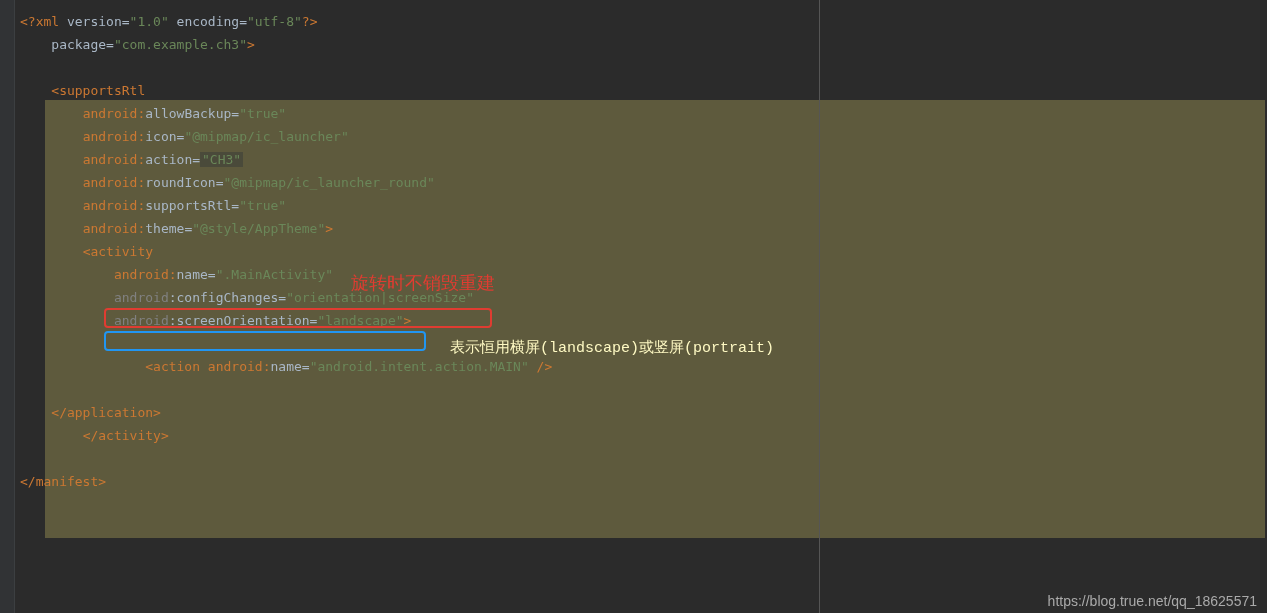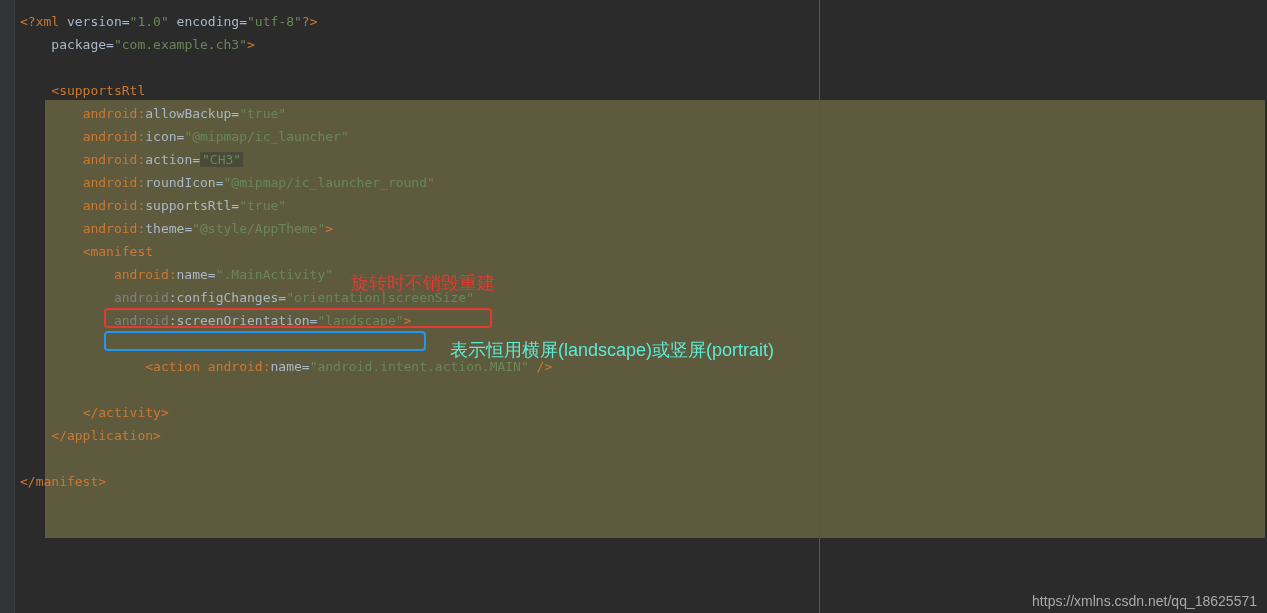--- a/index.html
+++ b/index.html
@@ -55,23 +55,23 @@
     
     .annotation-red {
       position: absolute;
       color: #e03c31;
       font-size: 18px;
       font-family: Liberation Mono, monospace;
       z-index: 10;
     }
     .annotation-blue {
       position: absolute;
-      color: #5eead4;
-      font-size: 18px;
-      font-family: Liberation Sans, sans-serif;
+      color: #fef9c3;
+      font-size: 15px;
+      font-family: Liberation Mono, monospace;
       z-index: 10;
     }
     .box-red {
       position: absolute;
       border: 2px solid #e03c31;
       border-radius: 4px;
       z-index: 5;
     }
     .box-blue {
       position: absolute;
@@ -129,49 +129,49 @@
       <div class="code-line">        <span class="tag">android:</span><span class="attr-name">icon</span><span class="eq">=</span><span class="string">"@mipmap/ic_launcher"</span></div>
 
       <div class="code-line">        <span class="tag">android:</span><span class="attr-name">action</span><span class="eq">=</span><span class="string hl-small">"CH3"</span></div>
 
       <div class="code-line">        <span class="tag">android:</span><span class="attr-name">roundIcon</span><span class="eq">=</span><span class="string">"@mipmap/ic_launcher_round"</span></div>
 
       <div class="code-line">        <span class="tag">android:</span><span class="attr-name">supportsRtl</span><span class="eq">=</span><span class="string">"true"</span></div>
 
       <div class="code-line">        <span class="tag">android:</span><span class="attr-name">theme</span><span class="eq">=</span><span class="string">"@style/AppTheme"</span><span class="bracket">&gt;</span></div>
 
-      <div class="code-line">        <span class="bracket">&lt;</span><span class="tag">manifest</span></div>
+      <div class="code-line">        <span class="bracket">&lt;</span><span class="tag">activity</span></div>
 
       <div class="code-line">            <span class="tag">android:</span><span class="attr-name">name</span><span class="eq">=</span><span class="string">".MainActivity"</span></div>
 
       <div class="code-line">            <span class="attr-name-gray">android</span><span class="attr-name">:configChanges</span><span class="eq">=</span><span class="string">"orientation|screenSize"</span></div>
 
       <div class="code-line">            <span class="attr-name-gray">android</span><span class="attr-name">:screenOrientation</span><span class="eq">=</span><span class="string">"landscape"</span><span class="bracket">&gt;</span></div>
 
       <div class="code-line"></div>
 
 
       <div class="code-line">                <span class="bracket">&lt;</span><span class="tag">action</span> <span class="tag">android:</span><span class="attr-name">name</span><span class="eq">=</span><span class="string">"android.intent.action.MAIN"</span> <span class="bracket">/&gt;</span></div>
 
       <div class="code-line"></div>
 
 
 
+      <div class="code-line">    <span class="bracket">&lt;</span><span class="closing-tag">/application</span><span class="bracket">&gt;</span></div>
+
       <div class="code-line">        <span class="bracket">&lt;</span><span class="closing-tag">/activity</span><span class="bracket">&gt;</span></div>
-
-      <div class="code-line">    <span class="bracket">&lt;</span><span class="closing-tag">/application</span><span class="bracket">&gt;</span></div>
 
       <div class="code-line"></div>
 
       <div class="code-line"><span class="bracket">&lt;</span><span class="closing-tag">/manifest</span><span class="bracket">&gt;</span></div>
     </div>
 
     <div class="box-red" style="left:89px; top:308px; width:388px; height:20px;"></div>
 
     <div class="box-blue" style="left:89px; top:331px; width:322px; height:20px;"></div>
 
     <div class="annotation-red" style="left:336px; top:271px;">旋转时不销毁重建</div>
 
     <div class="annotation-blue" style="left:435px; top:338px;">表示恒用横屏(landscape)或竖屏(portrait)</div>
   </div>
 </div>
 
-<div class="watermark">https://xmlns.csdn.net/qq_18625571</div>
+<div class="watermark">https://blog.true.net/qq_18625571</div>
 
 </body></html>

